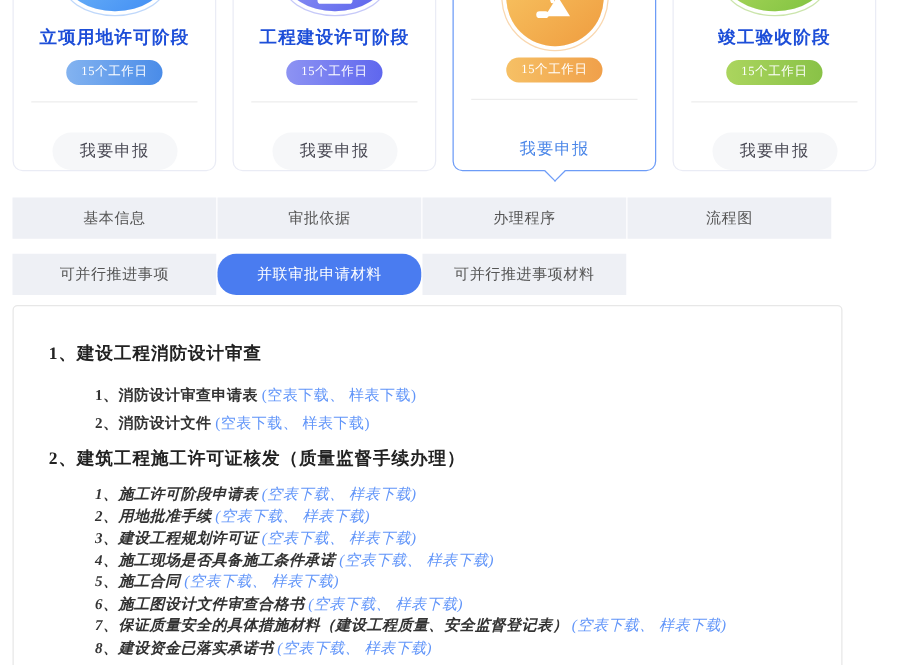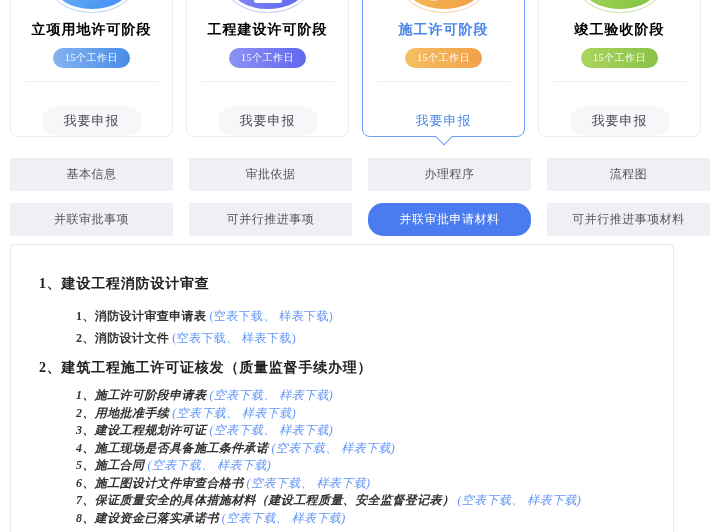--- a/index.html
+++ b/index.html
@@ -27,39 +27,39 @@
   }
   .icon-wrap {
     margin-top: 17px; width: 78px; height: 78px; border-radius: 50%;
     display: flex; align-items: center; justify-content: center;
   }
   .icon-wrap svg { position: relative; top: 7px; }
   .c1 .icon-wrap { background: linear-gradient(140deg,#79bdf8,#3f8cf4); box-shadow: 0 0 0 3px #fff, 0 0 0 4px rgba(94,158,246,.40); }
   .c2 .icon-wrap { background: linear-gradient(140deg,#9aa0f6,#5a62ec); box-shadow: 0 0 0 3px #fff, 0 0 0 4px rgba(112,120,240,.40); }
   .c3 .icon-wrap { background: linear-gradient(140deg,#f9ca67,#ef9c3f); box-shadow: 0 0 0 3px #fff, 0 0 0 4px rgba(242,166,77,.45); }
   .c4 .icon-wrap { background: linear-gradient(140deg,#b4db62,#7fc23f); box-shadow: 0 0 0 3px #fff, 0 0 0 4px rgba(140,198,70,.45); }
-  .stage-title { margin-top: 12px; font-size: 14px; font-weight: 700; color: #000000; letter-spacing: 1px; }
+  .stage-title { margin-top: 12px; font-size: 14px; font-weight: 700; color: #1d4ed8; letter-spacing: 1px; }
   .card.selected .stage-title { color: #4a86e8; }
   .badge {
     margin-top: 9px; height: 20px; line-height: 20px; padding: 0 12px;
     border-radius: 10px; font-size: 10px; color: #fff; letter-spacing: .5px; font-family: Liberation Serif, serif;
   }
   .c1 .badge { background: linear-gradient(90deg,#83b3f0,#4a8ce8); }
   .c2 .badge { background: linear-gradient(90deg,#8d93f3,#5f67ee); }
   .c3 .badge { background: linear-gradient(90deg,#f6c express,#f0a04a); background: linear-gradient(90deg,#f6c065,#f0a04a); }
   .c4 .badge { background: linear-gradient(90deg,#abd55e,#89c247); }
   .divider { margin-top: 13px; width: 133px; height: 1px; background: #ededed; }
   .apply {
     margin-top: 24px; width: 100px; height: 30px; line-height: 30px; text-align: center;
     font-size: 13px; color: #4a4a55; background: #f6f7f9; border-radius: 15px;
     letter-spacing: 1px; cursor: pointer;
   }
   .card.selected .apply { background: #fff; color: #4a86e8; }
   
-  .tabs { position: absolute; left: 10px; display: flex; gap: 16px; }
+  .tabs { position: absolute; left: 10px; display: flex; gap: 1px; }
   .tabs.row1 { top: 158px; }
   .tabs.row2 { top: 203px; }
   .tab {
     box-sizing: border-box; width: 163px; height: 33px; line-height: 33px;
     text-align: center; font-size: 12px; color: #555; background: #eef0f5;
     letter-spacing: .5px; cursor: pointer;
   }
   .tab.active { background: #4a7cf0; color: #fff; border-radius: 15px; }
   
   .panel {
@@ -121,21 +121,20 @@
 
   <div class="card c3 selected">
     <div class="icon-wrap">
       <svg width="38" height="38" viewBox="0 0 38 38">
         <path d="M21 11 L31 27 H11 z" fill="#fff"></path>
         <path d="M8 5 q7 2 9 10" stroke="#fff" stroke-width="3.2" fill="none" stroke-linecap="round"></path>
         <path d="M8.5 5 l-3.5 3.5" stroke="#fff" stroke-width="3" stroke-linecap="round"></path>
         <rect x="4" y="23" width="10" height="5.4" rx="2.7" fill="#fff"></rect>
       </svg>
     </div>
-    <div class="stage-title">施工许可阶段</div>
     <div class="badge">15个工作日</div>
     <div class="divider"></div>
     <div class="apply">我要申报</div>
   </div>
 
   <div class="card c4">
     <div class="icon-wrap">
       <svg width="38" height="38" viewBox="0 0 38 38">
         <rect x="6" y="9" width="14" height="3.4" rx="1.4" fill="#fff"></rect>
         <rect x="6" y="15.6" width="10.5" height="3.4" rx="1.4" fill="#fff"></rect>
@@ -152,21 +151,20 @@
 
 </div>
 
 <div class="tabs row1">
   <div class="tab">基本信息</div>
   <div class="tab">审批依据</div>
   <div class="tab">办理程序</div>
   <div class="tab">流程图</div>
 </div>
 <div class="tabs row2">
-  <div class="tab">并联审批事项</div>
   <div class="tab">可并行推进事项</div>
   <div class="tab active">并联审批申请材料</div>
   <div class="tab">可并行推进事项材料</div>
 </div>
 
 <div class="panel">
 
   <div class="sec1">
     <div class="section-title">1、建设工程消防设计审查</div>
     <div class="m-list">

